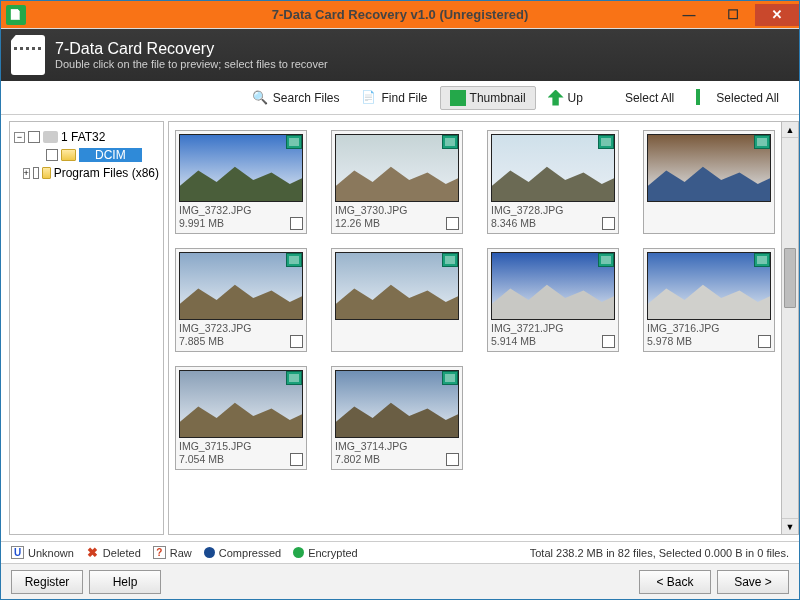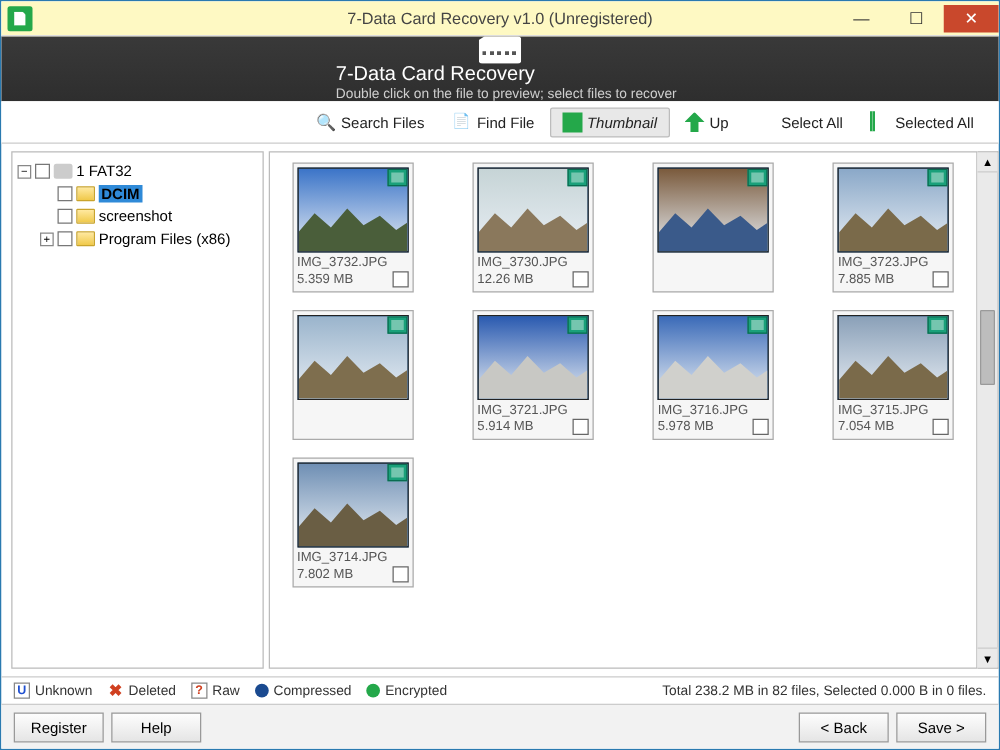--- a/index.html
+++ b/index.html
@@ -1,34 +1,34 @@
 <!DOCTYPE html>
 <html><head>
 <meta charset="utf-8">
 <style>
 * { box-sizing: border-box; margin: 0; padding: 0; font-family: "Segoe UI", Tahoma, sans-serif; }
 body { background: #fff; width: 800px; height: 600px; overflow: hidden; display: flex; flex-direction: column; border: 1px solid #2a7ab0; }
-.titlebar { height: 28px; background: #fef9c3; display: flex; align-items: center; position: relative; border-bottom: 1px solid #ddd; }
+.titlebar { height: 28px; background: #f97316; display: flex; align-items: center; position: relative; border-bottom: 1px solid #ddd; font-weight: bold; }
 .titlebar .app-icon { width: 20px; height: 20px; margin-left: 5px; background: #24a84a; border-radius: 2px; display: flex; align-items: center; justify-content: center; }
 .titlebar .app-icon::after { content: "📄"; font-size: 10px; filter: grayscale(1) brightness(2); }
 .titlebar .title { position: absolute; left: 0; right: 0; text-align: center; font-size: 13px; color: #444; pointer-events: none; }
 .titlebar .win-controls { margin-left: auto; display: flex; }
 .win-btn { width: 44px; height: 22px; display: flex; align-items: center; justify-content: center; font-size: 13px; cursor: pointer; }
 .win-btn.close { background: #c9482c; color: #fff; }
 .win-btn.min, .win-btn.max { color: #333; }
 
-.header-strip { background: linear-gradient(#393939,#2e2e2e); color: #fff; height: 52px; display: flex; align-items: center; padding-left: 10px; flex-direction: column; }
+.header-strip { background: linear-gradient(#393939,#2e2e2e); color: #fff; height: 52px; display: flex; align-items: center; padding-left: 10px; }
 .header-strip .sd-icon { width: 34px; height: 40px; background: #fff; border-radius: 3px 3px 3px 3px; margin-right: 10px; position: relative; clip-path: polygon(14% 0,100% 0,100% 100%,0 100%,0 14%); }
 .header-strip .sd-icon::after { content: ""; position: absolute; top: 12px; left: 3px; right: 3px; height: 3px; background: repeating-linear-gradient(90deg,#555 0 3px, transparent 3px 6px); }
 .header-strip h1 { font-size: 16px; font-weight: 400; }
 .header-strip p { font-size: 11px; color: #cfcfcf; }
 
 .toolbar { height: 34px; border-bottom: 1px solid #ccc; display: flex; align-items: center; padding: 0 10px; gap: 2px; background: #fff; justify-content: flex-end; }
 .tool-btn { display: flex; align-items: center; gap: 4px; padding: 3px 9px; font-size: 12px; color: #222; border: 1px solid transparent; cursor: pointer; border-radius: 2px; }
-.tool-btn.active { background: #e8e8e8; border: 1px solid #bcbcbc; font-style: italic; }
+.tool-btn.active { background: #e8e8e8; border: 1px solid #bcbcbc; }
 .tool-btn .ic { width: 16px; height: 16px; display: inline-block; }
 .ic-search::before { content: "🔍"; font-size: 13px; color: #24a84a; }
 .ic-find::before { content: "📄"; font-size: 12px; color: #24a84a; }
 .ic-thumb { background: #24a84a; display: grid; grid-template: 1fr 1fr/1fr 1fr; gap: 1px; padding: 1px; }
 .ic-thumb span { background: #fff; }
 .ic-up { background: #24a84a; clip-path: polygon(50% 0,100% 50%,70% 50%,70% 100%,30% 100%,30% 50%,0 50%); }
 .ic-selall { display: grid; grid-template: 1fr 1fr/1fr 1fr; gap: 2px; }
 .ic-selall span { background: #24a84a; }
 .ic-desall { display: grid; grid-template: 1fr 1fr/1fr 1fr; gap: 2px; }
 .ic-desall span { background: #24a84a; }
@@ -36,25 +36,25 @@
 
 .content { flex: 1; display: flex; min-height: 0; }
 .tree { width: 202px; border: 1px solid #bbb; margin: 6px 2px 6px 8px; padding: 6px 4px; font-size: 12px; overflow: auto; background: #fff; }
 .tree-row { display: flex; align-items: center; height: 18px; white-space: nowrap; cursor: pointer; }
 .tree-toggle { width: 11px; height: 11px; border: 1px solid #888; font-size: 9px; line-height: 8px; text-align: center; margin-right: 3px; cursor: pointer; }
 .tree-spacer { display: inline-block; }
 .tree-check { width: 12px; height: 12px; border: 1px solid #777; margin-right: 3px; cursor: pointer; }
 .tree-icon { width: 15px; height: 12px; margin-right: 3px; }
 .tree-drive { background: #ccc; border-radius: 2px; }
 .tree-folder { background: linear-gradient(#ffe9a0,#f0c94a); border: 1px solid #c9a42c; border-radius: 1px; }
-.tree-label.selected { background: #2f8ad8; color: #000000; padding: 0 2px; font-weight: bold; }
+.tree-label.selected { background: #2f8ad8; color: #ffffff; padding: 0 16px; }
 
 .thumbs-wrap { flex: 1; display: flex; margin: 6px 0 6px 2px; }
 .thumbs { flex: 1; border: 1px solid #bbb; overflow-y: auto; padding: 8px 6px; display: grid; grid-template-columns: repeat(4, 1fr); gap: 14px 24px; align-content: start; justify-items: center; }
-.thumb-card { width: 97px; border: 1px solid #aaa; background: #f6f6f6; padding: 3px; cursor: pointer; position: relative; }
+.thumb-card { width: 132px; border: 1px solid #aaa; background: #f6f6f6; padding: 3px; cursor: pointer; position: relative; }
 .thumb-img { width: 100%; height: 68px; border: 1px solid #222; background: #3b6fa0; position: relative; overflow: hidden; }
 .thumb-img .sky { position: absolute; inset: 0; }
 .thumb-img .mtn { position: absolute; bottom: 0; left: 0; right: 0; height: 38px; }
 .thumb-tag { position: absolute; top: 0; right: 0; width: 16px; height: 14px; background: #1aa07a; border: 1px solid #0a6b50; }
 .thumb-tag::after { content: ""; position: absolute; top: 2px; left: 2px; right: 2px; bottom: 2px; background: #fff; opacity: .4; }
 .thumb-info { font-size: 10.5px; color: #555; line-height: 1.2; margin-top: 2px; position: relative; min-height: 26px; }
 .thumb-check { position: absolute; right: 0; bottom: 0; width: 13px; height: 13px; border: 1px solid #666; background: #fff; cursor: pointer; }
 
 .vscroll { width: 17px; background: #eaeaea; border: 1px solid #bbb; border-left: none; display: flex; flex-direction: column; }
 .vscroll .arrow { height: 16px; background: #eaeaea; border-bottom: 1px solid #ccc; text-align: center; font-size: 9px; line-height: 16px; cursor: pointer; }
@@ -135,58 +135,63 @@
     <div id="tree-items">
         <div class="tree-row">
           <span class="tree-spacer" style="width: 18px;"></span>
           <span class="tree-spacer" style="width: 14px;"></span>
           <span class="tree-check"></span>
           <span class="tree-icon tree-folder"></span>
           <span class="tree-label selected">DCIM</span>
         </div>
         <div class="tree-row">
           <span class="tree-spacer" style="width: 18px;"></span>
-          <span class="tree-spacer" style="width: 14px;"></span>
-          <span class="tree-check"></span>
-          <span class="tree-icon tree-folder"></span>
-          <span>screenshot</span>
-        </div>
-        <div class="tree-row">
-          <span class="tree-spacer" style="width: 18px;"></span>
           <span class="tree-toggle">+</span>
           <span class="tree-check"></span>
           <span class="tree-icon tree-folder"></span>
           <span>Program Files (x86)</span>
         </div>
       </div>
   </div>
 
   <div class="thumbs-wrap">
     <div class="thumbs" id="thumbs">
         <div class="thumb-card">
           <div class="thumb-img">
             <div class="sky" style="background: linear-gradient(rgb(59, 116, 200), rgb(232, 238, 244));"></div>
             <div class="mtn" style="background: rgb(74, 94, 58); clip-path: polygon(0px 60%, 15% 20%, 30% 50%, 45% 10%, 60% 45%, 75% 25%, 90% 55%, 100% 40%, 100% 100%, 0px 100%);"></div>
             <div class="thumb-tag"></div>
           </div>
           <div class="thumb-info">
             <div>IMG_3732.JPG</div>
-            <div>5.359 MB</div>
+            <div>9.991 MB</div>
             <div class="thumb-check"></div>
           </div>
         </div>
         <div class="thumb-card">
           <div class="thumb-img">
             <div class="sky" style="background: linear-gradient(rgb(198, 212, 214), rgb(232, 238, 244));"></div>
             <div class="mtn" style="background: rgb(138, 120, 92); clip-path: polygon(0px 60%, 15% 20%, 30% 50%, 45% 10%, 60% 45%, 75% 25%, 90% 55%, 100% 40%, 100% 100%, 0px 100%);"></div>
             <div class="thumb-tag"></div>
           </div>
           <div class="thumb-info">
             <div>IMG_3730.JPG</div>
             <div>12.26 MB</div>
+            <div class="thumb-check"></div>
+          </div>
+        </div>
+        <div class="thumb-card">
+          <div class="thumb-img">
+            <div class="sky" style="background: linear-gradient(rgb(207, 224, 234), rgb(232, 238, 244));"></div>
+            <div class="mtn" style="background: rgb(107, 106, 84); clip-path: polygon(0px 60%, 15% 20%, 30% 50%, 45% 10%, 60% 45%, 75% 25%, 90% 55%, 100% 40%, 100% 100%, 0px 100%);"></div>
+            <div class="thumb-tag"></div>
+          </div>
+          <div class="thumb-info">
+            <div>IMG_3728.JPG</div>
+            <div>8.346 MB</div>
             <div class="thumb-check"></div>
           </div>
         </div>
         <div class="thumb-card">
           <div class="thumb-img">
             <div class="sky" style="background: linear-gradient(rgb(122, 90, 60), rgb(232, 238, 244));"></div>
             <div class="mtn" style="background: rgb(58, 90, 138); clip-path: polygon(0px 60%, 15% 20%, 30% 50%, 45% 10%, 60% 45%, 75% 25%, 90% 55%, 100% 40%, 100% 100%, 0px 100%);"></div>
             <div class="thumb-tag"></div>
           </div>
         </div>

